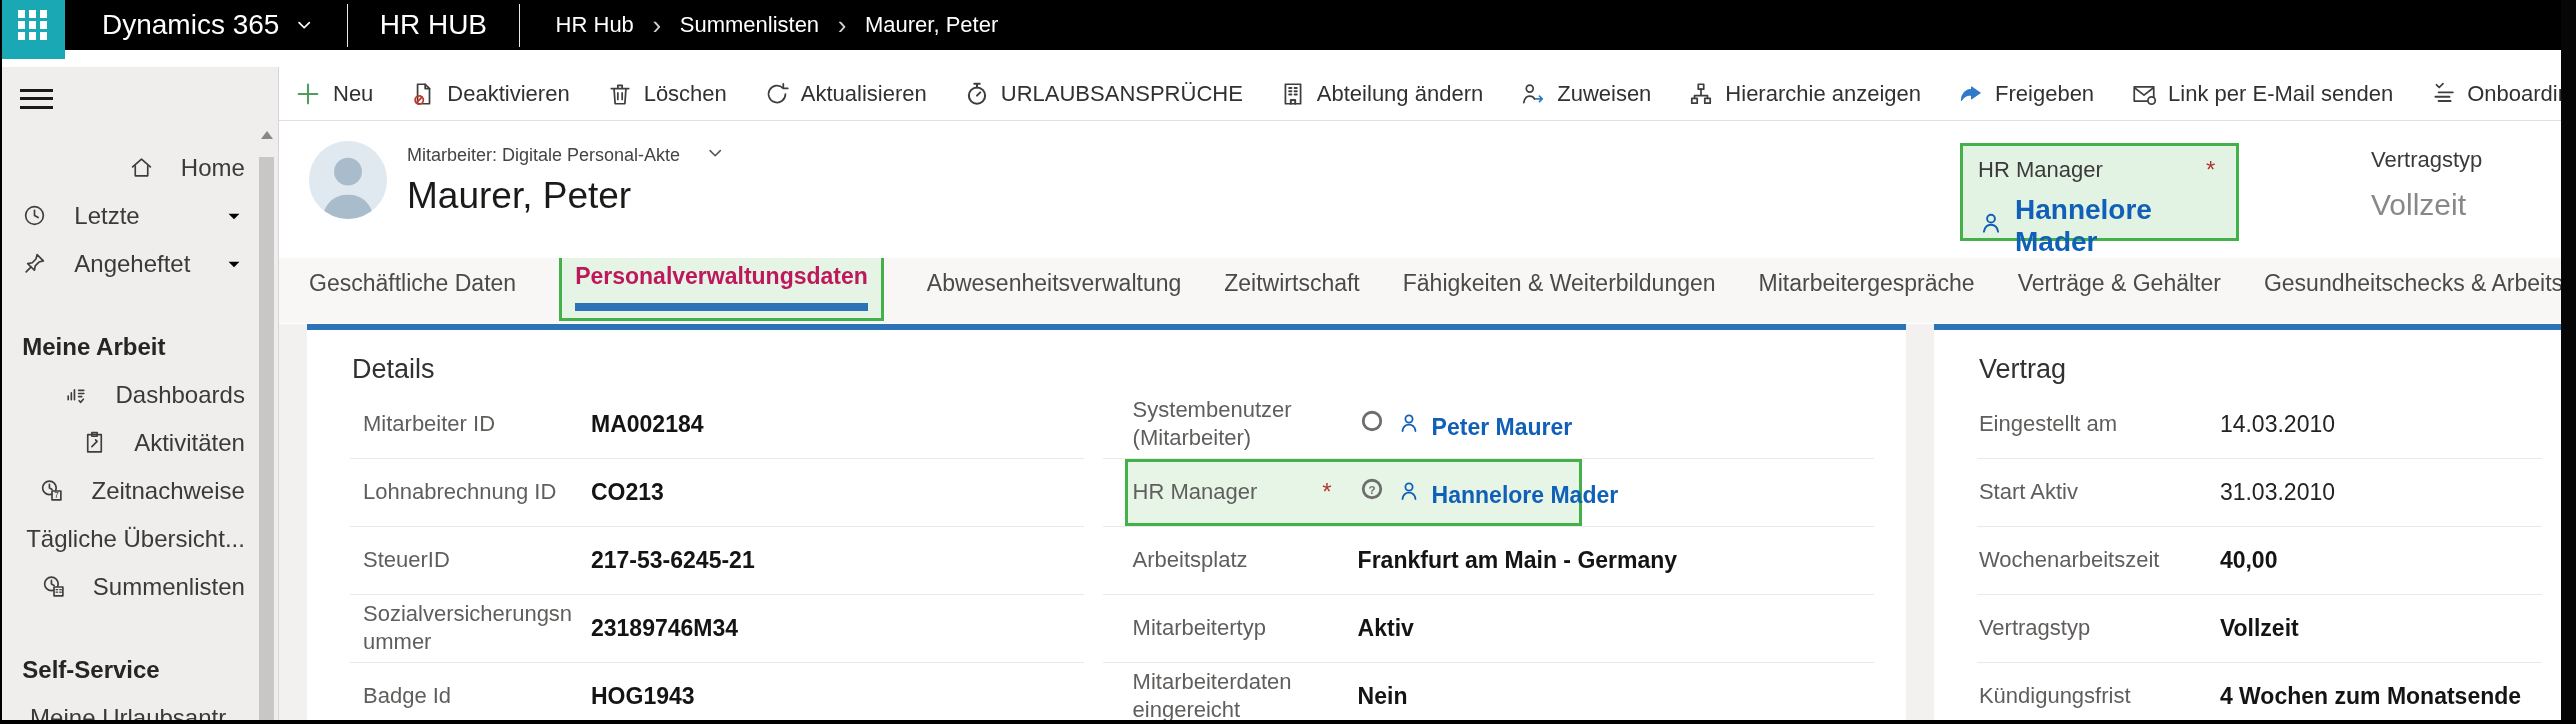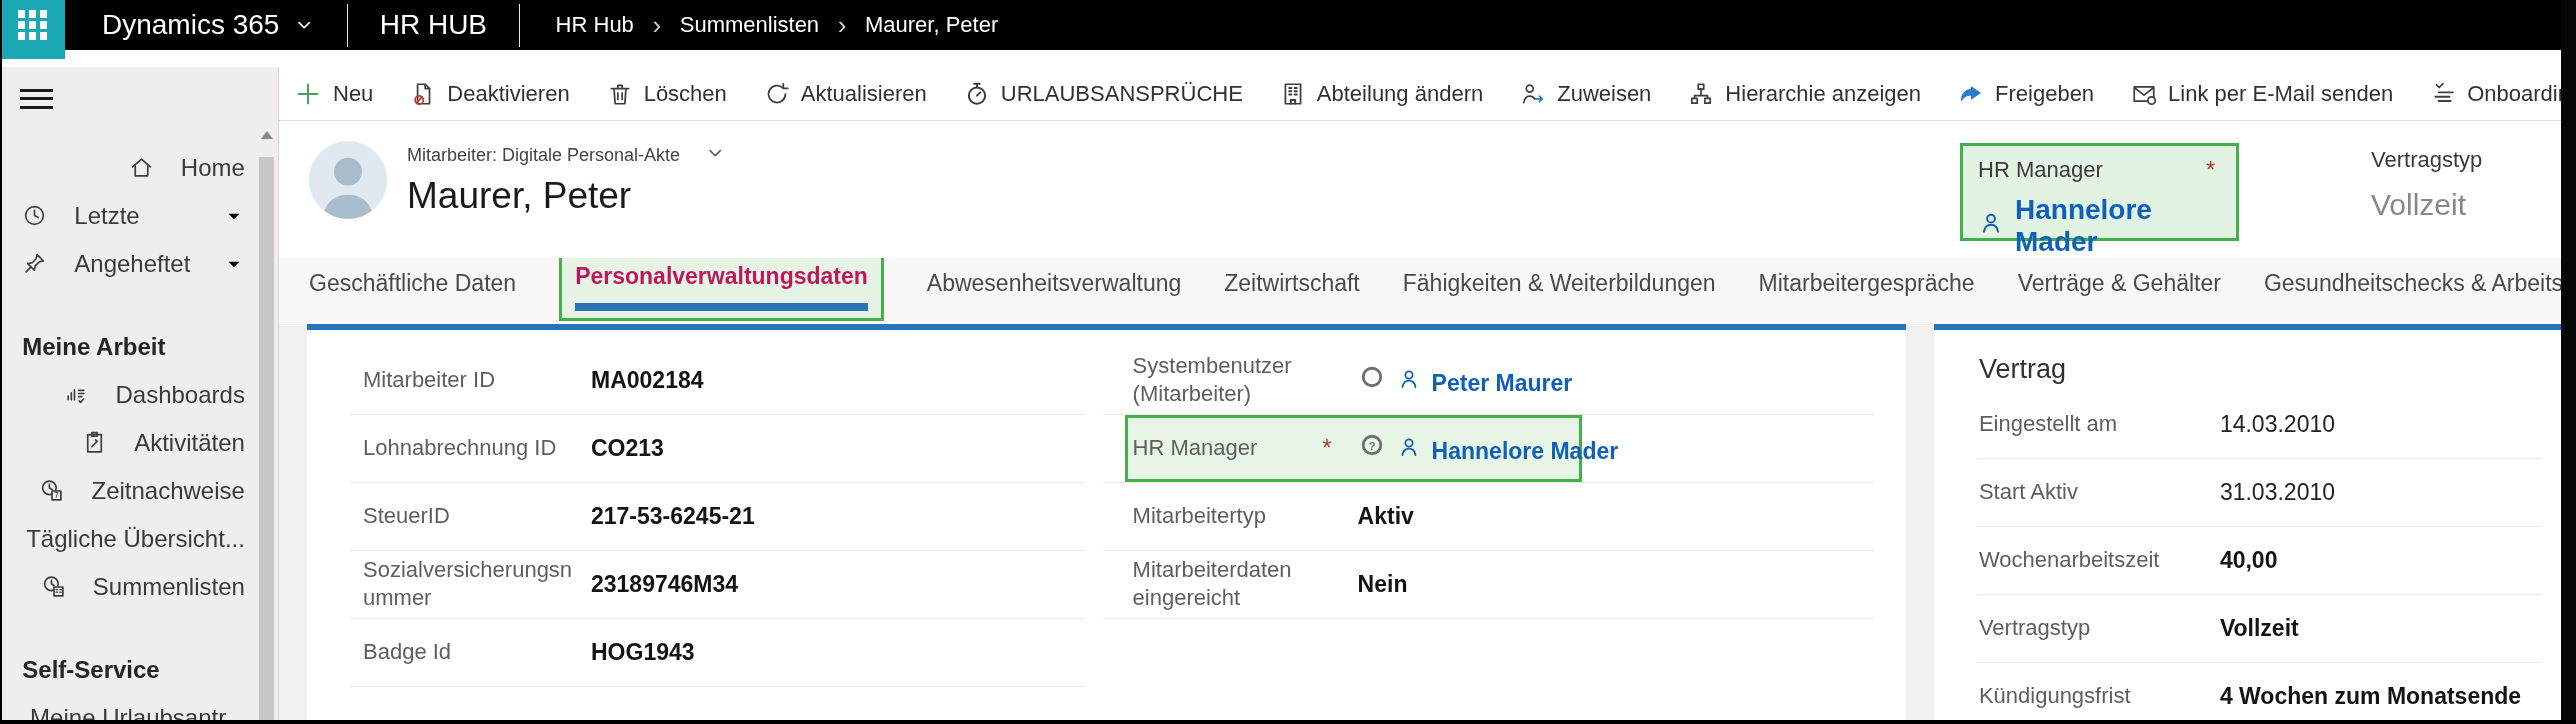--- a/index.html
+++ b/index.html
@@ -405,20 +405,21 @@
       <div class="tab">Fähigkeiten &amp; Weiterbildungen</div>
       <div class="tab">Mitarbeitergespräche</div>
       <div class="tab">Verträge &amp; Gehälter</div>
       <div class="tab">Gesundheitschecks &amp; Arbeitsgeräte</div>
 
     </div>
 
     <div class="content">
 
       <div class="panel panel-details">
+        <div class="panel-title">Details</div>
         <div class="cols">
           <div class="col-left">
             <div class="frow">
               <span class="flabel">
                   <span>Mitarbeiter ID</span>
                 </span>
               <span class="fvalue">MA002184</span>
             </div>
             <div class="frow">
               <span class="flabel">
@@ -483,20 +484,26 @@
                   <svg width="24" height="24" viewBox="0 0 24 24" fill="none" stroke="#1160B7" stroke-width="1.8" stroke-linecap="round" stroke-linejoin="round">
                       <circle cx="12" cy="8" r="3.6"></circle>
                       <path d="M5.5 20c.7-4.2 3-6.3 6.5-6.3s5.8 2.1 6.5 6.3"></path>
                     </svg>
                 </span>
                 <span>Hannelore Mader</span>
               </span>
             </div>
             <div class="frow">
               <span class="flabel">
+                  <span>Arbeitsplatz</span>
+                </span>
+              <span class="fvalue">Frankfurt am Main - Germany</span>
+            </div>
+            <div class="frow">
+              <span class="flabel">
                   <span>Mitarbeitertyp</span>
                 </span>
               <span class="fvalue">Aktiv</span>
             </div>
             <div class="frow">
               <span class="flabel">
                   <span>Mitarbeiterdaten eingereicht</span>
                 </span>
               <span class="fvalue">Nein</span>
             </div>

